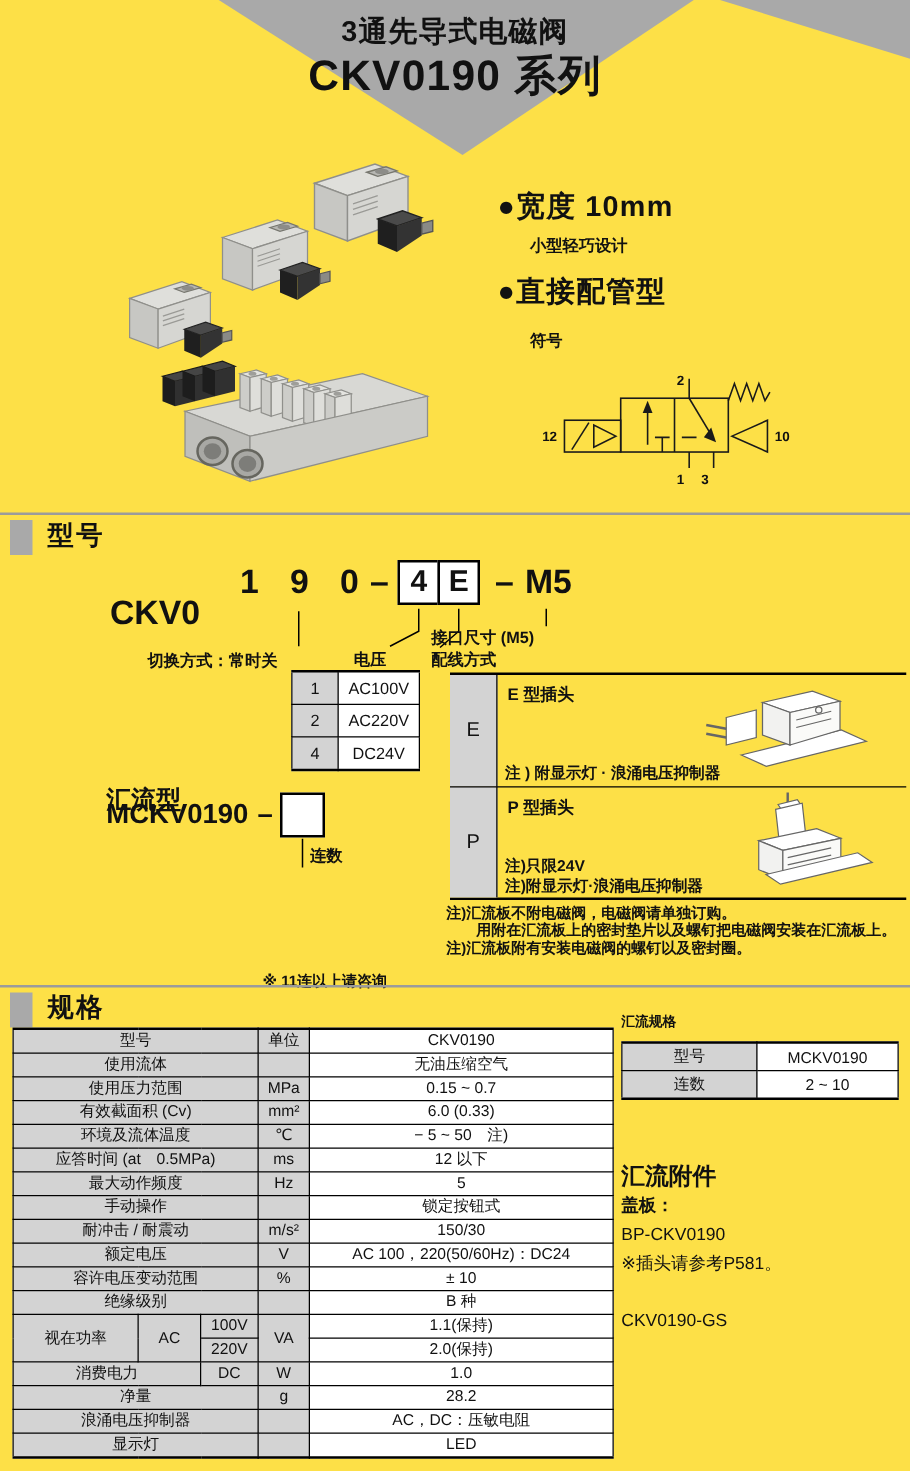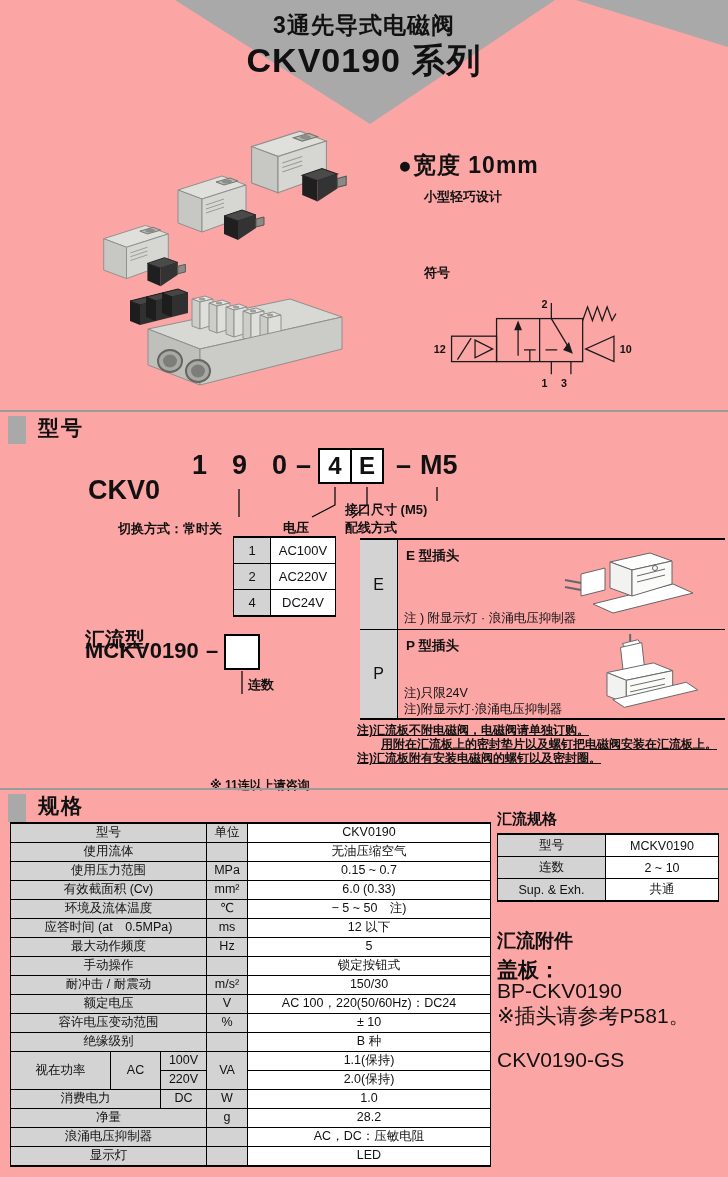--- a/index.html
+++ b/index.html
@@ -1,16 +1,16 @@
 <!DOCTYPE html>
 <html><head>
 <meta charset="utf-8">
 <style>
   html,body{margin:0;padding:0;background:#fff;}
-  #page{position:relative;width:728px;height:1177px;background:#fca5a5;overflow:hidden;
+  #page{position:relative;width:728px;height:1177px;background:#fde047;overflow:hidden;
         font-family:"Liberation Sans","DejaVu Sans",sans-serif;color:#111;}
   .abs{position:absolute;}
   .b{font-weight:bold;}
   .ctr{width:728px;text-align:center;left:0;}
   .hdr-sub{top:10px;font-size:23px;font-weight:bold;letter-spacing:1px;}
   .hdr-title{top:38px;font-size:34px;font-weight:bold;letter-spacing:1px;}
   .feat-title{font-size:23px;font-weight:bold;letter-spacing:1px;}
   .feat-sub{font-size:13px;font-weight:600;}
   .secline{left:0;width:728px;height:2px;background:#9b9b9b;}
   .secsq{width:18px;height:28px;background:#a9a9a9;}
@@ -30,23 +30,23 @@
   .ct td:first-child{width:33px;}
   .spec{font-size:12.5px;}
   .spec td{height:18px;line-height:1.05;}
   .ms td{height:21px;font-size:12.5px;}
   .wt{left:360px;top:538px;width:365px;height:178px;
       border-top:2.5px solid #000;border-bottom:2.5px solid #000;box-sizing:content-box;}
   .wt-key{position:absolute;left:0;width:38px;height:89px;background:#d3d3d3;border-right:1px solid #000;
           display:flex;align-items:center;justify-content:center;font-size:16px;box-sizing:border-box;}
   .wt-div{position:absolute;left:0;top:89px;width:365px;height:1px;background:#000;}
   .wt-title{position:absolute;font-size:13.5px;font-weight:600;}
-  .wt-note{position:absolute;font-size:12.5px;font-weight:400;}
-  .fn{font-size:12px;font-weight:600;text-decoration:underline;}
-  .acc-line{font-size:21px;}
+  .wt-note{position:absolute;font-size:12.5px;font-weight:700;}
+  .fn{font-size:12px;font-weight:600;}
+  .acc-line{font-size:14px;}
   svg{display:block;}
 </style>
 </head>
 <body>
 
 <div id="page">
 
   <svg class="abs" style="left:0;top:0" width="728" height="130" viewBox="0 0 728 130">
     <polygon points="175,0 555,0 370,124" fill="#a9a9a9"></polygon>
     <polygon points="576,0 728,0 728,47" fill="#a9a9a9"></polygon>
@@ -125,20 +125,23 @@
       <ellipse cx="40" cy="84" rx="7" ry="6.5" fill="#7d7d79"></ellipse>
       <ellipse cx="68" cy="94" rx="12" ry="11" fill="#a8a8a4" stroke="#66665f" stroke-width="2"></ellipse>
       <ellipse cx="68" cy="94" rx="7" ry="6.5" fill="#7d7d79"></ellipse>
     </g>
   </svg>
 
   <div class="abs feat-title" style="left:398px;top:150px">
     <span>●</span><span>宽度 10mm</span>
   </div>
   <div class="abs feat-sub" style="left:424px;top:188px">小型轻巧设计</div>
+  <div class="abs feat-title" style="left:398px;top:218px">
+    <span>●</span><span>直接配管型</span>
+  </div>
   <div class="abs feat-sub" style="left:424px;top:264px">符号</div>
 
   <svg class="abs" style="left:432px;top:293px" width="225" height="103" viewBox="0 0 230 105">
     <g stroke="#1a1a1a" stroke-width="1.3" fill="none">
       <rect x="20" y="44" width="46" height="26"></rect>
       <line x1="26" y1="68" x2="40" y2="46"></line>
       <polygon points="44,48 44,66 62,57"></polygon>
       <rect x="66" y="26" width="88" height="44"></rect>
       <line x1="110" y1="26" x2="110" y2="70"></line>
       <line x1="88" y1="64" x2="88" y2="34"></line>
@@ -356,39 +359,35 @@
       <td>AC，DC：压敏电阻</td>
     </tr>
     <tr>
       <td colspan="3" class="g">显示灯</td>
       <td class="g"></td>
       <td>LED</td>
     </tr>
   </tbody>
     </table>
 
-  <div class="abs b" style="left:497px;top:810px;font-size:15px">汇流规格</div>
+  <div class="abs b" style="left:497px;top:810px;font-size:11px">汇流规格</div>
   <table class="t ms thk abs" style="left:497px;top:833px">
     <colgroup>
         <col style="width:108px">
         <col style="width:113px">
       </colgroup>
     <tbody>
         <tr>
       <td class="g">型号</td>
       <td>MCKV0190</td>
     </tr>
     <tr>
       <td class="g">连数</td>
       <td>2 ~ 10</td>
     </tr>
-    <tr>
-      <td class="g">Sup. &amp; Exh.</td>
-      <td>共通</td>
-    </tr>
   </tbody>
     </table>
 
   <div class="abs b" style="left:497px;top:928px;font-size:19px">汇流附件</div>
   <div class="abs acc-line b" style="left:497px;top:956px">盖板：</div>
   <div class="abs acc-line" style="left:497px;top:979px">BP-CKV0190</div>
   <div class="abs acc-line" style="left:497px;top:1002px">※插头请参考P581。</div>
   <div class="abs acc-line" style="left:497px;top:1048px">CKV0190-GS</div>
 
 </div>

